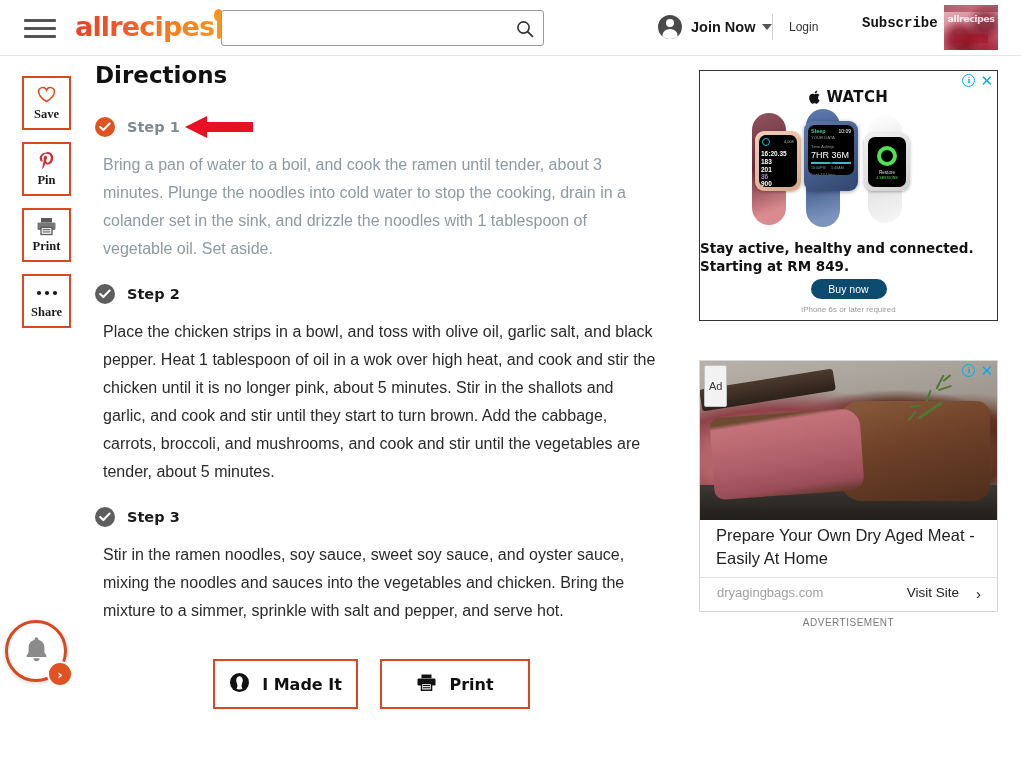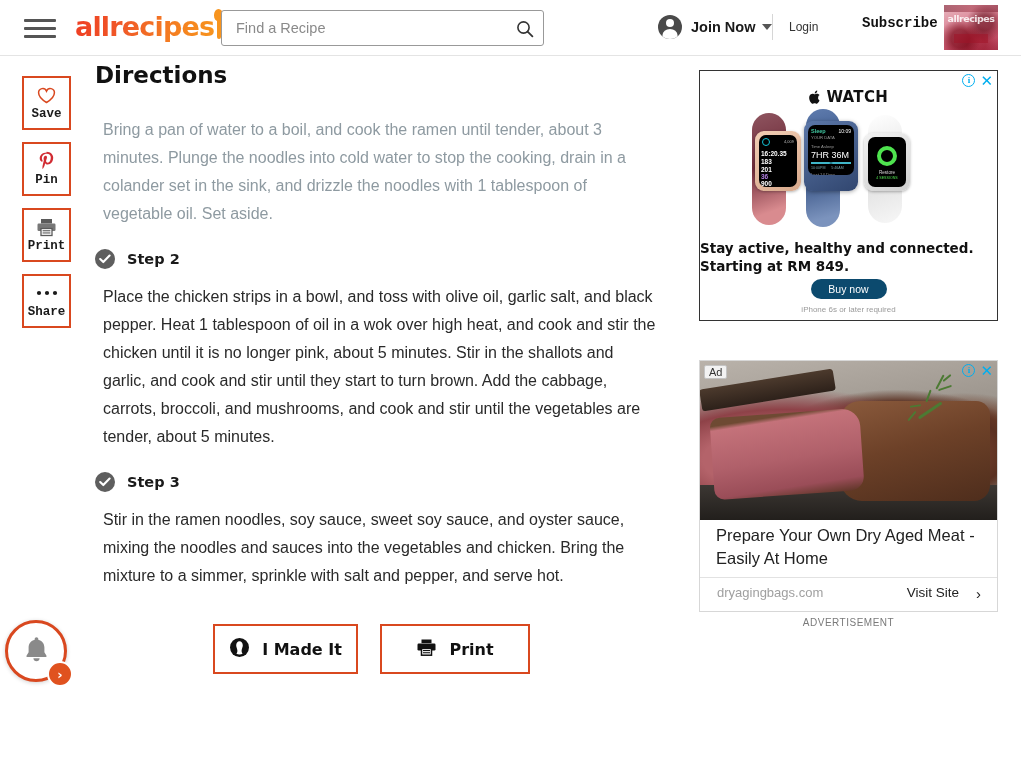--- a/index.html
+++ b/index.html
@@ -139,21 +139,21 @@
   .rail { position: absolute; left: 22px; top: 76px; width: 49px; }
   .rail-btn {
     width: 49px; height: 54px;
     border: 2px solid #d9481f; background: #fff;
     margin-bottom: 12px; cursor: pointer;
     display: flex; flex-direction: column; align-items: center; justify-content: center;
     gap: 2px;
   }
   .rail-btn .rb-label {
     font-size: 12.5px; font-weight: bold; color: #1a1a1a;
-    font-family: Liberation Mono, monospace;
+    font-family: Liberation Serif, serif;
   }
   .rail-icon { height: 20px; display: flex; align-items: center; justify-content: center; }
 
   .bell-fab {
     position: absolute; left: 5px; top: 620px;
     width: 62px; height: 62px; border-radius: 50%;
     background: #fff; border: 3px solid #d9481f;
     display: flex; align-items: center; justify-content: center;
     cursor: pointer; box-shadow: 0 1px 4px rgba(0,0,0,.18);
   }
@@ -257,21 +257,21 @@
   }
 
   .ad2 {
     position: absolute; left: 699px; top: 360px;
     width: 299px; height: 252px;
     border: 1px solid #d7d7d7; background: #fff; overflow: hidden;
   }
   .ad2-badge {
     position: absolute; left: 4px; top: 4px; z-index: 5;
     font-size: 11px; color: #333; background: #f2f2f2;
-    border: 1px solid #c4c4c4; border-radius: 2px; padding: 0px 4px;
+    border: 1px solid #c4c4c4; border-radius: 2px; padding: 14px 4px;
     font-family: "Liberation Sans", sans-serif; cursor: pointer;
   }
   .steak-photo {
     position: absolute; top: 0; left: 0; width: 299px; height: 159px;
     overflow: hidden;
     background:
       radial-gradient(ellipse 60% 45% at 28% 62%, #b4636a 0 45%, #8e4248 70%, rgba(0,0,0,0) 100%),
       radial-gradient(ellipse 45% 40% at 66% 58%, #7a4430 0 50%, #5a3021 80%, rgba(0,0,0,0) 100%),
       radial-gradient(ellipse 30% 30% at 88% 50%, #6b3b28 0 55%, rgba(0,0,0,0) 100%),
       linear-gradient(170deg, #b9b2aa 0%, #9b948c 45%, #6f6861 100%);
@@ -338,21 +338,20 @@
 
   <div class="logo">
     <span class="logo-text">allrecipes</span>
     <span class="logo-spoon">
       <span class="bowl"></span>
         <span class="handle"></span>
     </span>
   </div>
 
   <div class="searchbar">
-    <input type="text" placeholder="Find a Recipe" style="">
     <span class="search-icon-btn">
       <svg width="18" height="18" viewBox="0 0 18 18" aria-hidden="true">
         <circle cx="7.5" cy="7.5" r="5.6" fill="none" stroke="#333" stroke-width="1.6"></circle>
         <line x1="11.6" y1="11.6" x2="16.4" y2="16.4" stroke="#333" stroke-width="1.8" stroke-linecap="round"></line>
       </svg>
     </span>
   </div>
 
   <div class="acct">
     <span class="acct-avatar"></span>
@@ -425,20 +424,33 @@
     </svg>
   </span>
 </div>
 <div class="bell-badge">›</div>
 
 <div class="main">
 
   <h1 class="page-title">Directions</h1>
 
   <div class="step">
+    <div class="step-head">
+      <span class="step-check done">
+        <svg width="12" height="10" viewBox="0 0 12 10" aria-hidden="true">
+          <path d="M1.2 5.1 L4.3 8.1 L10.6 1.6" fill="none" stroke="#fff" stroke-width="2.1" stroke-linecap="round" stroke-linejoin="round"></path>
+        </svg>
+      </span>
+      <span class="step-label muted">Step 1</span>
+      <span class="red-arrow">
+        <svg width="70" height="24" viewBox="0 0 70 24" aria-hidden="true">
+          <polygon points="0,12 22,1 22,7 68,7 68,17 22,17 22,23" fill="#e81123"></polygon>
+        </svg>
+      </span>
+    </div>
     <div class="step-body muted">Bring a pan of water to a boil, and cook the ramen until tender, about 3 minutes. Plunge the noodles into cold water to stop the cooking, drain in a colander set in the sink, and drizzle the noodles with 1 tablespoon of vegetable oil. Set aside.</div>
   </div>
 
   <div class="step">
     <div class="step-head">
       <span class="step-check pending">
         <svg width="12" height="10" viewBox="0 0 12 10" aria-hidden="true">
           <path d="M1.2 5.1 L4.3 8.1 L10.6 1.6" fill="none" stroke="#fff" stroke-width="2.1" stroke-linecap="round" stroke-linejoin="round"></path>
         </svg>
       </span>

